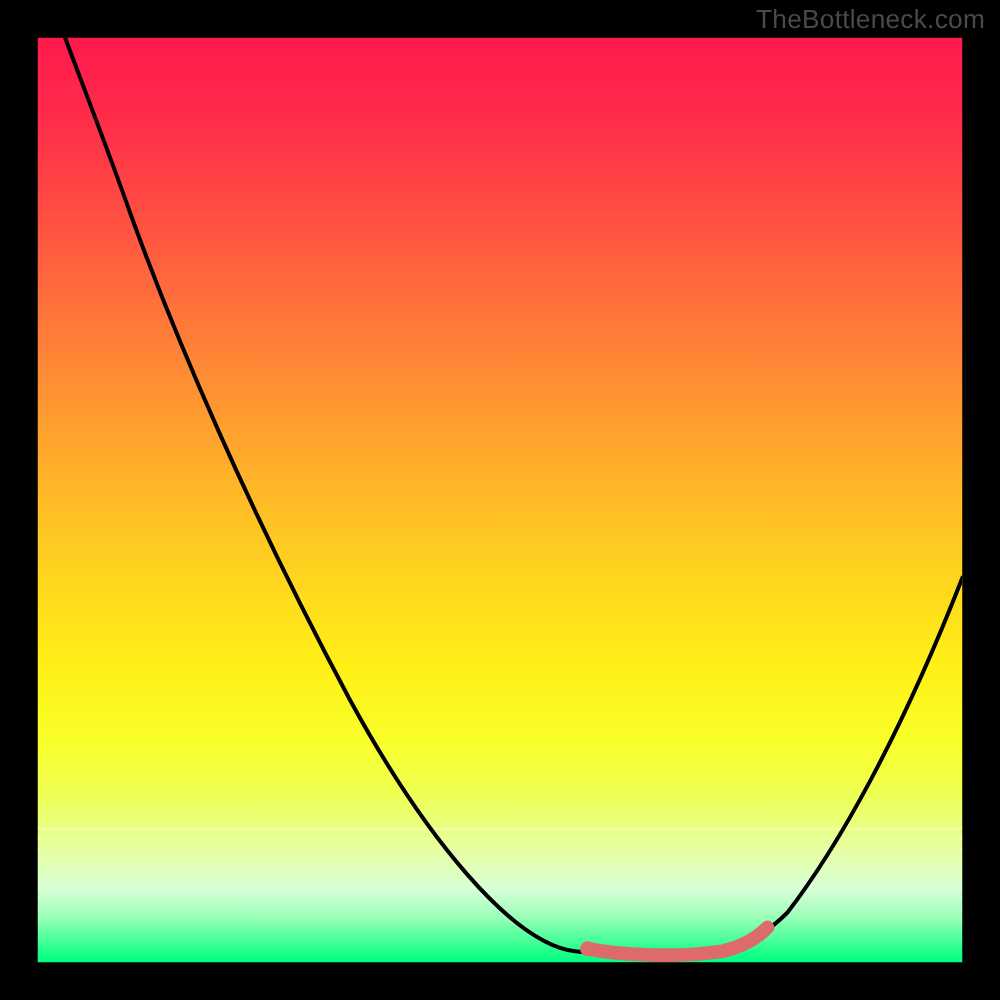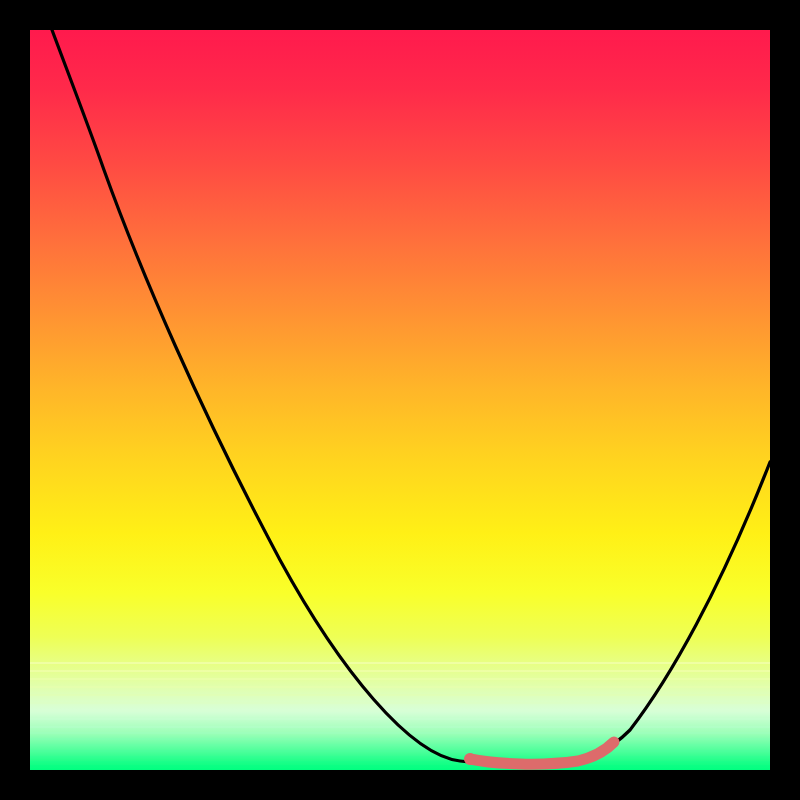--- a/index.html
+++ b/index.html
@@ -79,20 +79,21 @@
     width: 740px;
     height: 740px;
     z-index: 10;
   }
 </style>
 </head>
 <body>
 
 <div class="frame">
 
+  <div class="watermark">TheBottleneck.com</div>
 
   <div class="plot-area">
     <div class="gradient"></div>
 
     <div class="bands">
       <div style="top:632px; background:#ffffe0;"></div>
       <div style="top:640px; background:#fbffc8;"></div>
       <div style="top:648px; background:#f4ffb8;"></div>
       <div style="top:656px; background:#edffae;"></div>
       <div style="top:664px; background:#e6ffb0;"></div>

